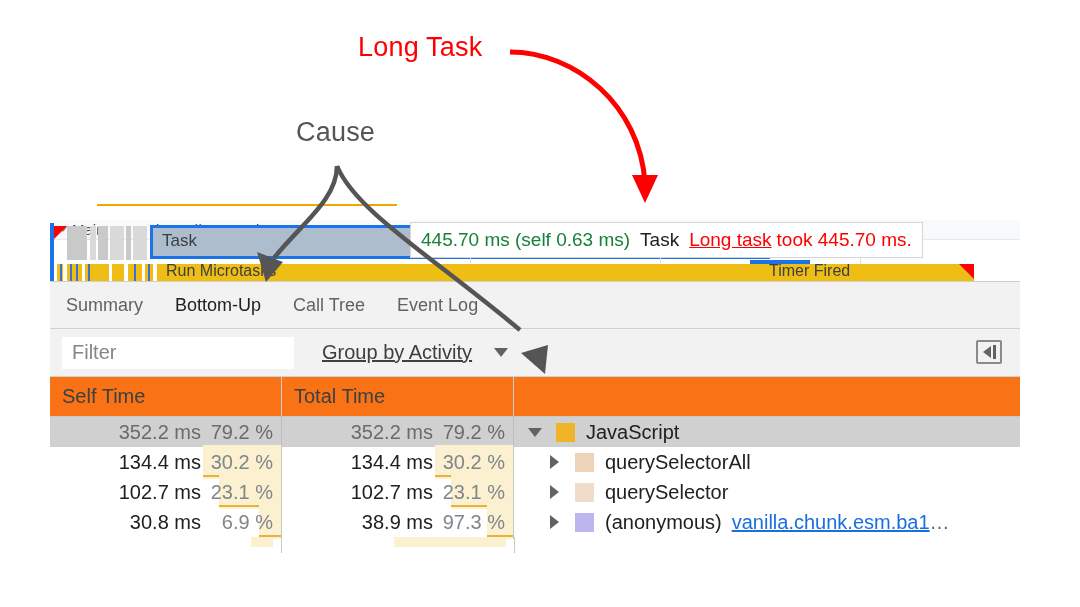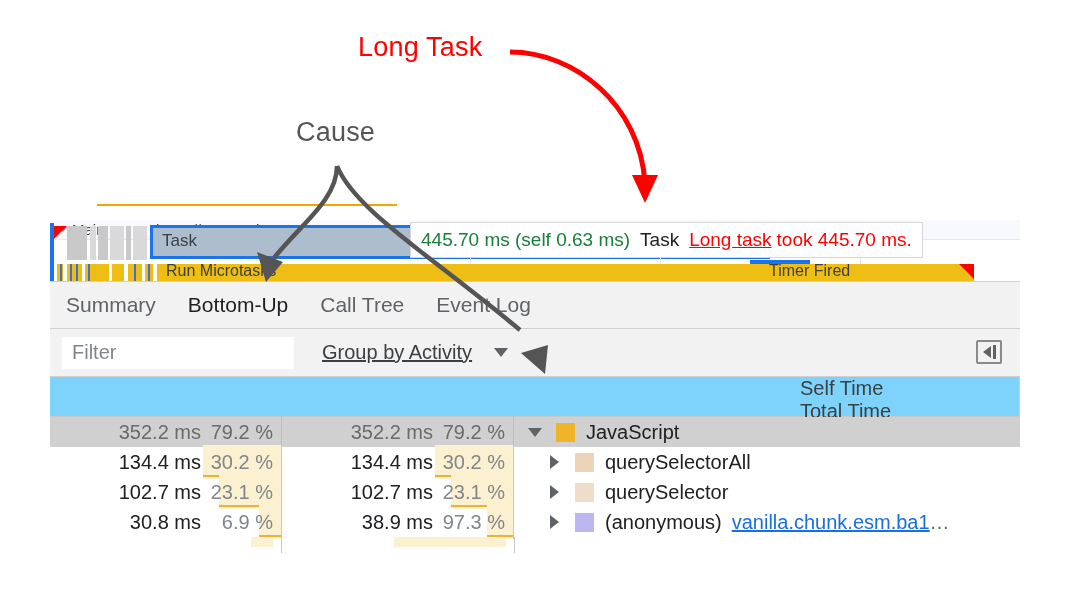--- a/index.html
+++ b/index.html
@@ -116,21 +116,21 @@
   }
   .tooltip .red { color: #ff0000; font-size: 19px; margin-left: 5px; }
 
   
   .tabs {
     position: relative; height: 46px; width: 970px;
     background: #f2f2f2; border-bottom: 1px solid #d0d0d0;
     display: flex; align-items: center;
   }
   .tab {
-    font-size: 21px; color: #5f6368; padding: 12px 16px;
+    font-size: 18px; color: #5f6368; padding: 12px 16px;
     height: 46px; display: flex; align-items: center; cursor: default;
     position: relative;
   }
   .tab.active { color: #202124; }
   .tab.active::after {
     content:""; position:absolute; left: 8px; right: 8px; bottom: 0;
     height: 3px; background: #1a73e8;
   }
 
   
@@ -164,22 +164,22 @@
   }
   .collapse-btn .ltri {
     width:0;height:0;border-top:6px solid transparent;border-bottom:6px solid transparent;
     border-right:8px solid #5f6368;
   }
   .collapse-btn .bar { width:3px; height:14px; background:#5f6368; }
 
   
   .thead {
     position: relative; height: 39px; width: 970px;
-    background: #7dd3fc; border-bottom: 1px solid #c8c8c8;
-    display: flex; align-items: flex-end; flex-direction: column;
+    background: #f97316; border-bottom: 1px solid #c8c8c8;
+    display: flex; align-items: flex-start;
   }
   .th {
     font-size: 20px; color: #3c4043; height: 39px;
     display:flex; align-items:center; box-sizing:border-box;
   }
   .th.c1 { width: 232px; padding-left: 12px; border-right: 1px solid #d0d0d0; }
   .th.c2 { width: 232px; padding-left: 12px; border-right: 1px solid #d0d0d0; }
   .th.c3 { flex: 1; padding-left: 12px; }
 
   .tbody { position: relative; width: 970px; background: #fff; }

